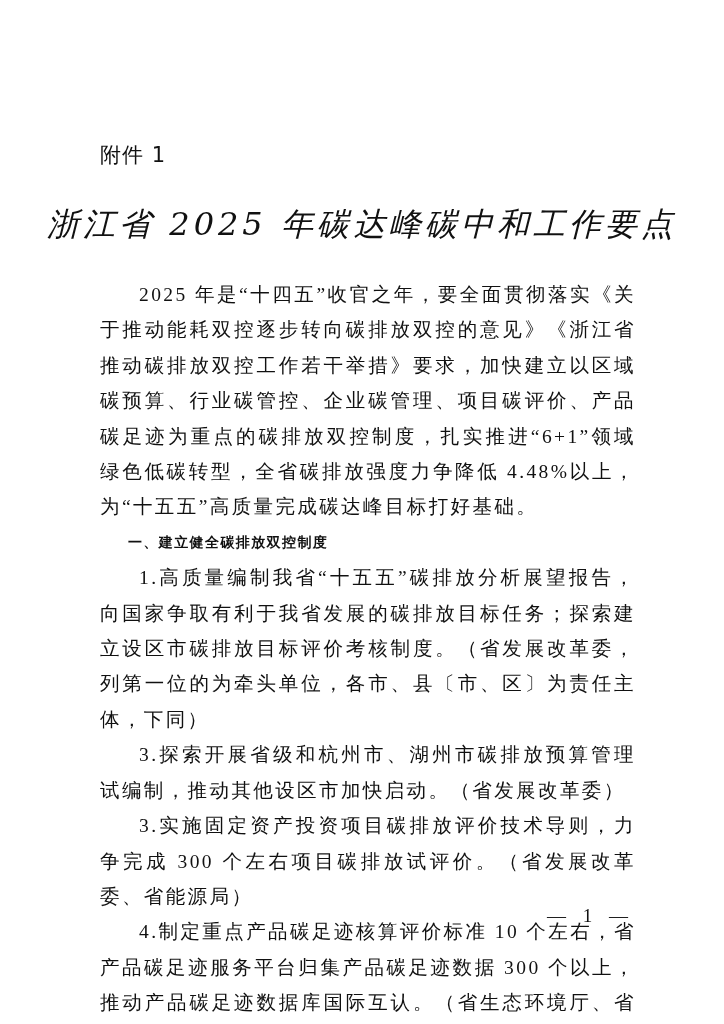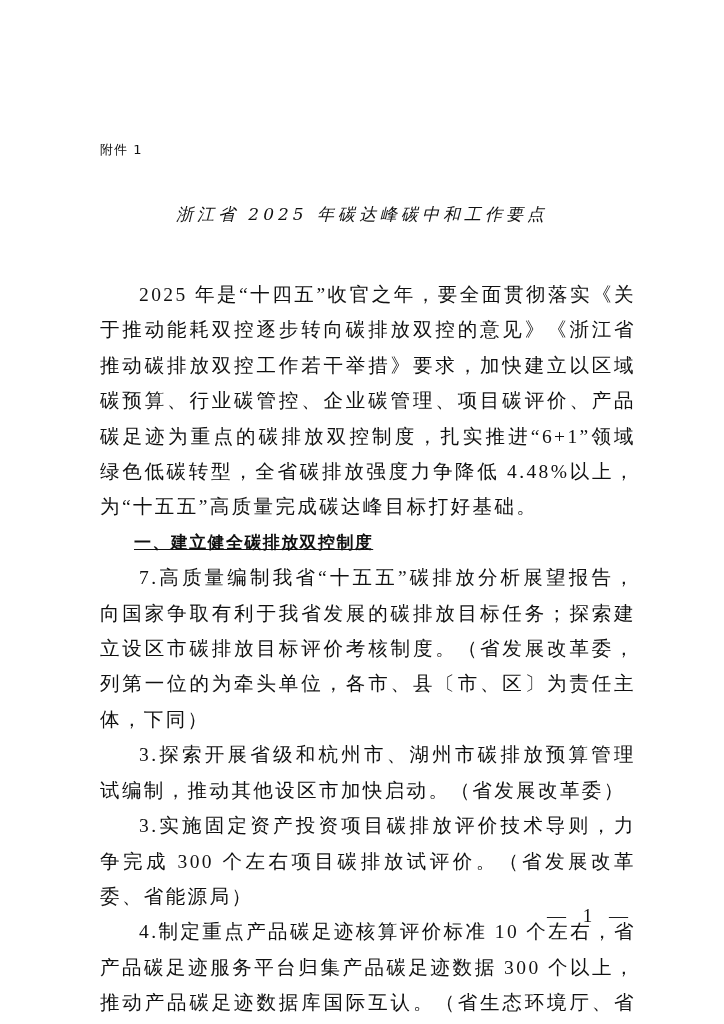--- a/index.html
+++ b/index.html
@@ -1,37 +1,37 @@
 <!DOCTYPE html>
 <html><head>
 <meta charset="utf-8">
 <style>
   html, body { margin:0; padding:0; background:#ffffff; }
   body { width:724px; height:1024px; position:relative; overflow:hidden;
          font-family:"Liberation Serif","DejaVu Serif",serif; color:#111; }
   .page { position:absolute; left:0; top:0; width:724px; height:1024px; }
-  .attach { position:absolute; left:100px; top:141px; font-size:13px;
+  .attach { position:absolute; left:100px; top:141px; font-size:21px;
             font-family:"DejaVu Sans","Liberation Sans",sans-serif; letter-spacing:1px; }
   .title { position:absolute; left:0; width:724px; top:203px; text-align:center;
-           font-size:17px; letter-spacing:4px; font-family:"DejaVu Serif",serif; font-style:italic; }
+           font-size:32px; letter-spacing:4px; font-family:"DejaVu Serif",serif; font-style:italic; }
   .body { position:absolute; left:100px; top:277px; width:536px; font-size:19.5px;
           line-height:35.4px; text-align:justify; letter-spacing:2.4px; }
   .body p { margin:0; text-indent:2em; }
   .body p.h { font-family:"DejaVu Sans","Liberation Sans",sans-serif; font-weight:bold;
-              font-size:17px; letter-spacing:1.4px;text-decoration:underline; }
+              font-size:14px; letter-spacing:1.4px; }
   .pageno { position:absolute; right:90px; top:905px; font-size:19px; letter-spacing:6px; }
 </style>
 </head>
 <body>
 
 <div class="page">
   <div class="attach">附件 1</div>
   <div class="title">浙江省 2025 年碳达峰碳中和工作要点</div>
   <div class="body">
     <p>2025 年是“十四五”收官之年，要全面贯彻落实《关于推动能耗双控逐步转向碳排放双控的意见》《浙江省推动碳排放双控工作若干举措》要求，加快建立以区域碳预算、行业碳管控、企业碳管理、项目碳评价、产品碳足迹为重点的碳排放双控制度，扎实推进“6+1”领域绿色低碳转型，全省碳排放强度力争降低 4.48%以上，为“十五五”高质量完成碳达峰目标打好基础。</p>
     <p class="h">一、建立健全碳排放双控制度</p>
-    <p>7.高质量编制我省“十五五”碳排放分析展望报告，向国家争取有利于我省发展的碳排放目标任务；探索建立设区市碳排放目标评价考核制度。（省发展改革委，列第一位的为牵头单位，各市、县〔市、区〕为责任主体，下同）</p>
+    <p>1.高质量编制我省“十五五”碳排放分析展望报告，向国家争取有利于我省发展的碳排放目标任务；探索建立设区市碳排放目标评价考核制度。（省发展改革委，列第一位的为牵头单位，各市、县〔市、区〕为责任主体，下同）</p>
     <p>3.探索开展省级和杭州市、湖州市碳排放预算管理试编制，推动其他设区市加快启动。（省发展改革委）</p>
     <p>3.实施固定资产投资项目碳排放评价技术导则，力争完成 300 个左右项目碳排放试评价。（省发展改革委、省能源局）</p>
     <p>4.制定重点产品碳足迹核算评价标准 10 个左右，省产品碳足迹服务平台归集产品碳足迹数据 300 个以上，推动产品碳足迹数据库国际互认。（省生态环境厅、省发展改革委、省市场监管局）</p>
   </div>
   <div class="pageno">— 1 —</div>
 </div>
 
 </body></html>

